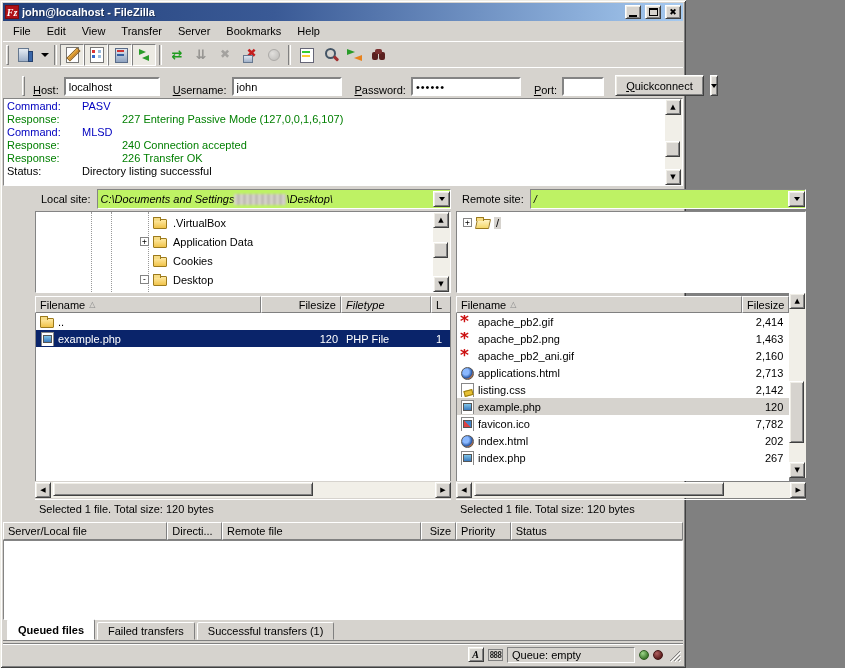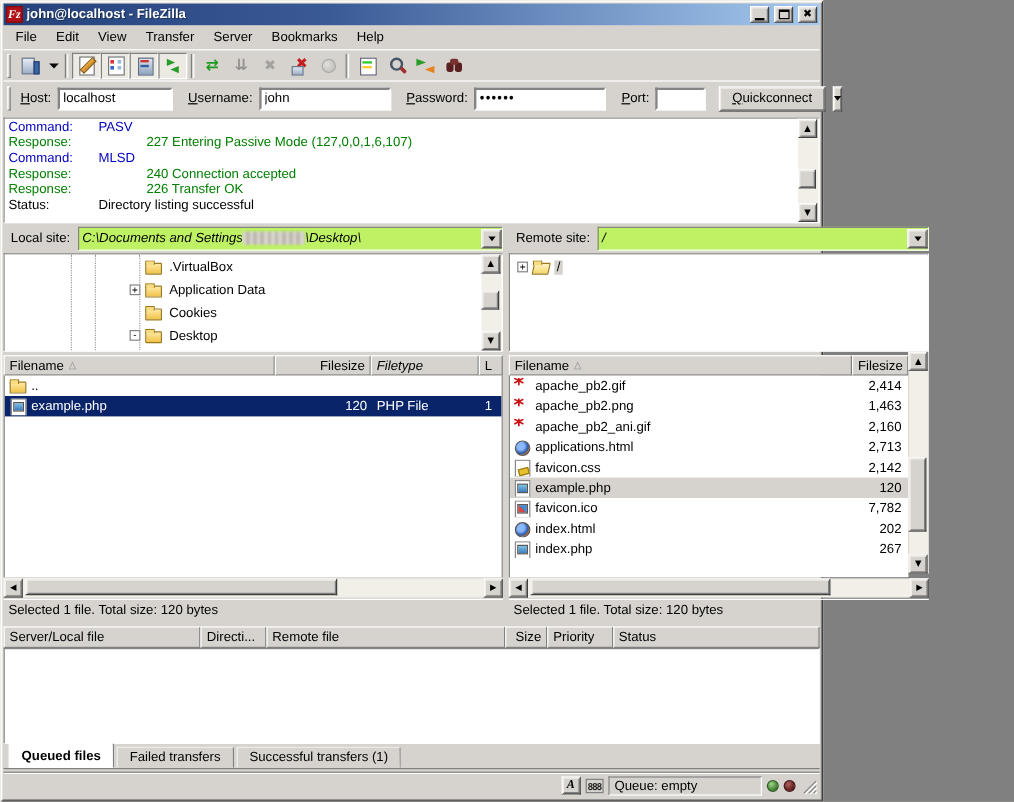--- a/index.html
+++ b/index.html
@@ -51,21 +51,21 @@
   .i-reconnect::before{content:"";position:absolute;left:3px;top:3px;width:10px;height:10px;border-radius:50%;background:radial-gradient(circle at 35% 35%,#eee,#999);border:1px solid #777;}
   .i-compare::before{content:"";position:absolute;left:2px;top:2px;width:12px;height:13px;background:#fff;border:1px solid #667;}
   .i-compare::after{content:"";position:absolute;left:4px;top:5px;width:8px;height:2px;background:#3c3;box-shadow:0 4px 0 #fc3;}
   .i-filter::before{content:"";position:absolute;left:3px;top:2px;width:7px;height:7px;border:2px solid #456;border-radius:50%;}
   .i-filter::after{content:"";position:absolute;left:11px;top:11px;width:6px;height:3px;background:#a03030;transform:rotate(45deg);border-radius:1px;}
   .i-sync::before{content:"";position:absolute;left:1px;top:3px;border:3px solid transparent;border-left:8px solid #2a9c2a;}
   .i-sync::after{content:"";position:absolute;left:5px;top:9px;border:3px solid transparent;border-right:8px solid #e8821e;}
   .i-find::before{content:"";position:absolute;left:2px;top:6px;width:6px;height:8px;background:#5a2020;border-radius:2px;box-shadow:7px 0 0 #5a2020;}
   .i-find::after{content:"";position:absolute;left:5px;top:3px;width:7px;height:5px;background:#7a3030;border-radius:2px;}
   
-  .quickbar{height:29px;flex:none;display:flex;align-items:center;gap:5px;padding-left:2px;border-top:1px solid #fff;}
+  .quickbar{height:29px;flex:none;display:flex;align-items:flex-end;gap:5px;padding-left:18px;border-top:1px solid #fff;}
   .qc-label{display:inline-block;}
   .qc-label::first-letter{text-decoration:underline;}
   .qc-input{height:19px;border:2px solid;border-color:#848484 #fff #fff #848484;background:#fff;font:11px "Liberation Sans",sans-serif;padding:0 3px;}
   .w-host{width:96px;} .w-user{width:110px;} .w-pass{width:110px;letter-spacing:1px;} .w-port{width:42px;}
   .qc-btn{height:21px;padding:0 10px;font:11px "Liberation Sans",sans-serif;display:flex;align-items:center;}
   .qc-btn span::first-letter{text-decoration:underline;}
   .qc-drop{width:16px;height:21px;display:flex;align-items:center;justify-content:center;margin-left:1px;}
   .arrow-down{width:0;height:0;border:3px solid transparent;border-top:4px solid #000;margin-top:3px;}
   
   .logbox{height:88px;flex:none;margin-top:2px;display:flex;}
@@ -77,21 +77,21 @@
   .log-line.status{color:#000;}
   
   .vscroll{width:17px;flex:none;display:flex;flex-direction:column;background:#f1efe8;}
   .hscroll{height:16px;flex:none;display:flex;background:#f1efe8;margin-top:1px;}
   .sbtn{width:16px;height:16px;flex:none;display:flex;align-items:center;justify-content:center;font:7px/7px "DejaVu Sans",sans-serif;color:#000;}
   .vtrack{flex:1;position:relative;}
   .htrack{flex:1;position:relative;}
   .vthumb{position:absolute;left:0;width:15px;}
   .hthumb{position:absolute;top:0;height:14px;}
   
-  .panes{height:327px;flex:none;display:flex;margin-top:3px;}
+  .panes{height:327px;flex:none;display:flex;margin-top:3px;padding-left:32px;}
   .pane{display:flex;flex-direction:column;}
   .pane-left{width:416px;flex:none;}
   .splitter{width:5px;flex:none;}
   .pane-right{flex:1;}
   .sitebar{height:20px;flex:none;display:flex;align-items:center;}
   .site-label{padding:0 6px;height:20px;line-height:20px;flex:none;}
   .combo{flex:1;height:20px;display:flex;background:#bef264;align-items:center;font-style:italic;}
   .combo-text{flex:1;padding:0 3px;white-space:nowrap;overflow:hidden;line-height:16px;}
   .combo-btn{width:17px;height:16px;flex:none;display:flex;align-items:center;justify-content:center;margin:0;}
   .redacted{display:inline-block;width:52px;height:11px;vertical-align:-2px;border-radius:1px;
@@ -466,21 +466,21 @@
                     <span class="rname">
                       <span class="fi html"></span>
                       <span>applications.html</span>
                     </span>
                     <span class="rsize">2,713</span>
                   </div>
 
                   <div class="rrow">
                     <span class="rname">
                       <span class="fi css"></span>
-                      <span>favicon.css</span>
+                      <span>listing.css</span>
                     </span>
                     <span class="rsize">2,142</span>
                   </div>
 
                   <div class="rrow selected">
                     <span class="rname">
                       <span class="fi php"></span>
                       <span>example.php</span>
                     </span>
                     <span class="rsize">120</span>

